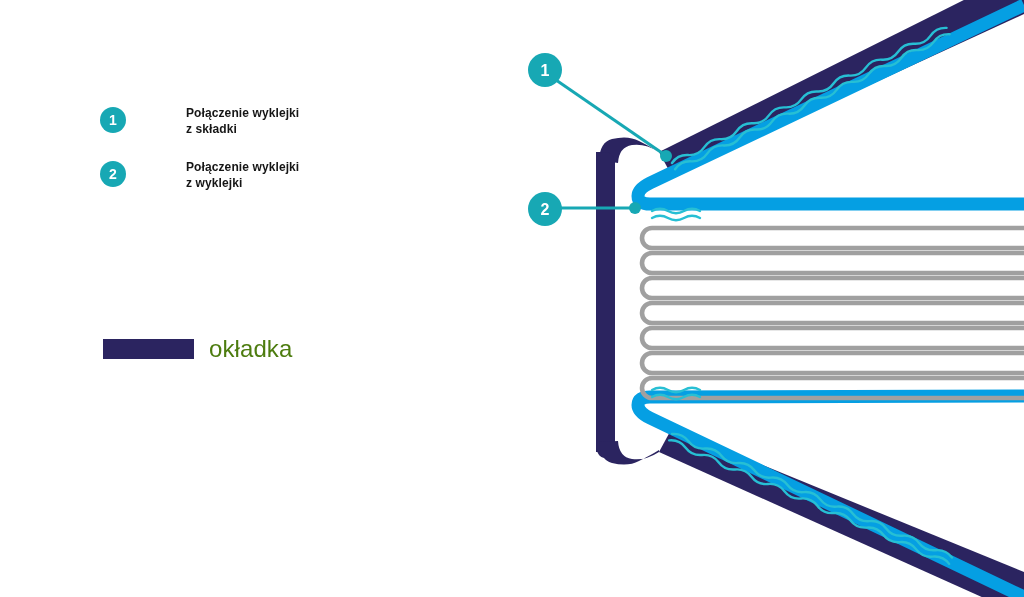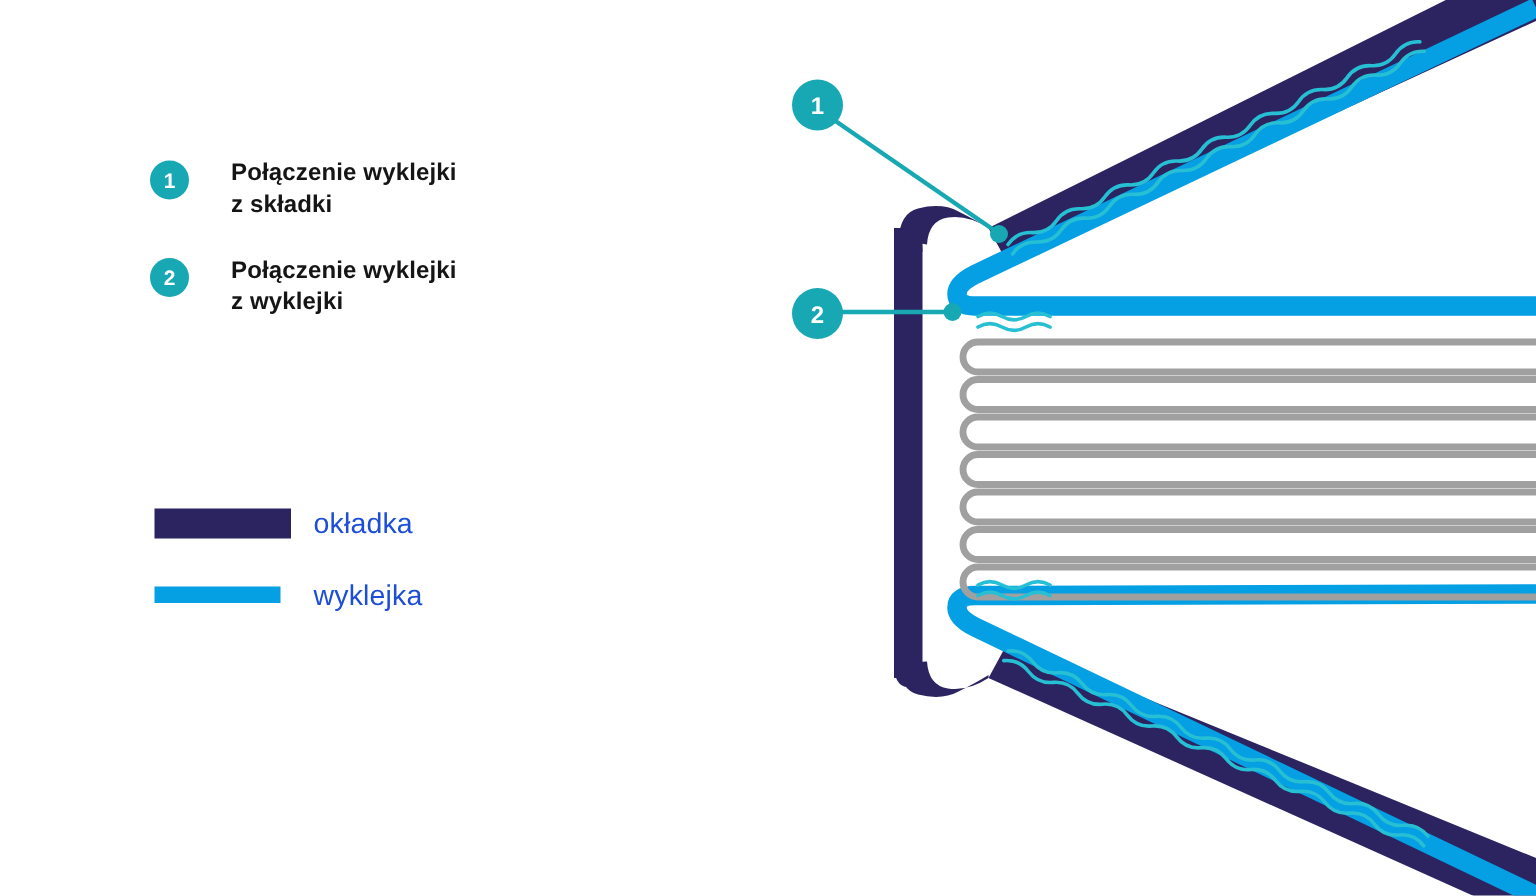--- a/index.html
+++ b/index.html
@@ -15,30 +15,30 @@
   .callouts{position:absolute;left:100px;top:105px;width:340px;}
   .callout-row{display:flex;align-items:flex-start;margin-bottom:22px;}
   .badge{
     width:26px;height:26px;border-radius:50%;
     background:#17A8B4;color:#ffffff;
     font-size:14px;font-weight:bold;
     display:flex;align-items:center;justify-content:center;
     flex:0 0 auto;margin-top:2px;
   }
   .callout-text{
-    margin-left:28px;
-    font-size:16px;font-weight:bold;color:#151515;
+    margin-left:60px;
+    font-size:12px;font-weight:bold;color:#151515;
     line-height:1.34;letter-spacing:.1px;
   }
 
   .legend{position:absolute;left:103px;top:325px;width:340px;}
   .legend-row{display:flex;align-items:center;height:48px;}
   .swatch{flex:0 0 auto;width:96px;height:30px;position:relative;}
   .legend-label{
-    margin-left:10px;font-size:19px;color:#1d4ed8;
+    margin-left:10px;font-size:24px;color:#4d7c0f;
     line-height:1;letter-spacing:.1px;
   }
   .sw-cover{
     position:absolute;left:0;top:5px;width:91px;height:20px;
     background:#2B2460;
   }
   .sw-endpaper{
     position:absolute;left:0;top:9px;width:84px;height:11px;
     background:#059FE3;
   }
@@ -75,26 +75,20 @@
 
   <div class="legend">
 
     <div class="legend-row">
       <div class="swatch">
         <div class="sw-cover"></div>
       </div>
       <div class="legend-label">okładka</div>
     </div>
 
-    <div class="legend-row">
-      <div class="swatch">
-        <div class="sw-endpaper"></div>
-      </div>
-      <div class="legend-label">wyklejka</div>
-    </div>
 
 
 
   </div>
 
   <svg id="diagram" width="1024" height="597" viewBox="0 0 1024 597">
 
     <defs>
 
       <path id="wave-long" d="M0 0 q9 -5 18 0 t18 0 t18 0 t18 0 t18 0 t18 0 t18 0 t18 0 t18 0 t18 0 t18 0 t18 0 t18 0 t18 0 t18 0 t18 0 t18 0"></path>

